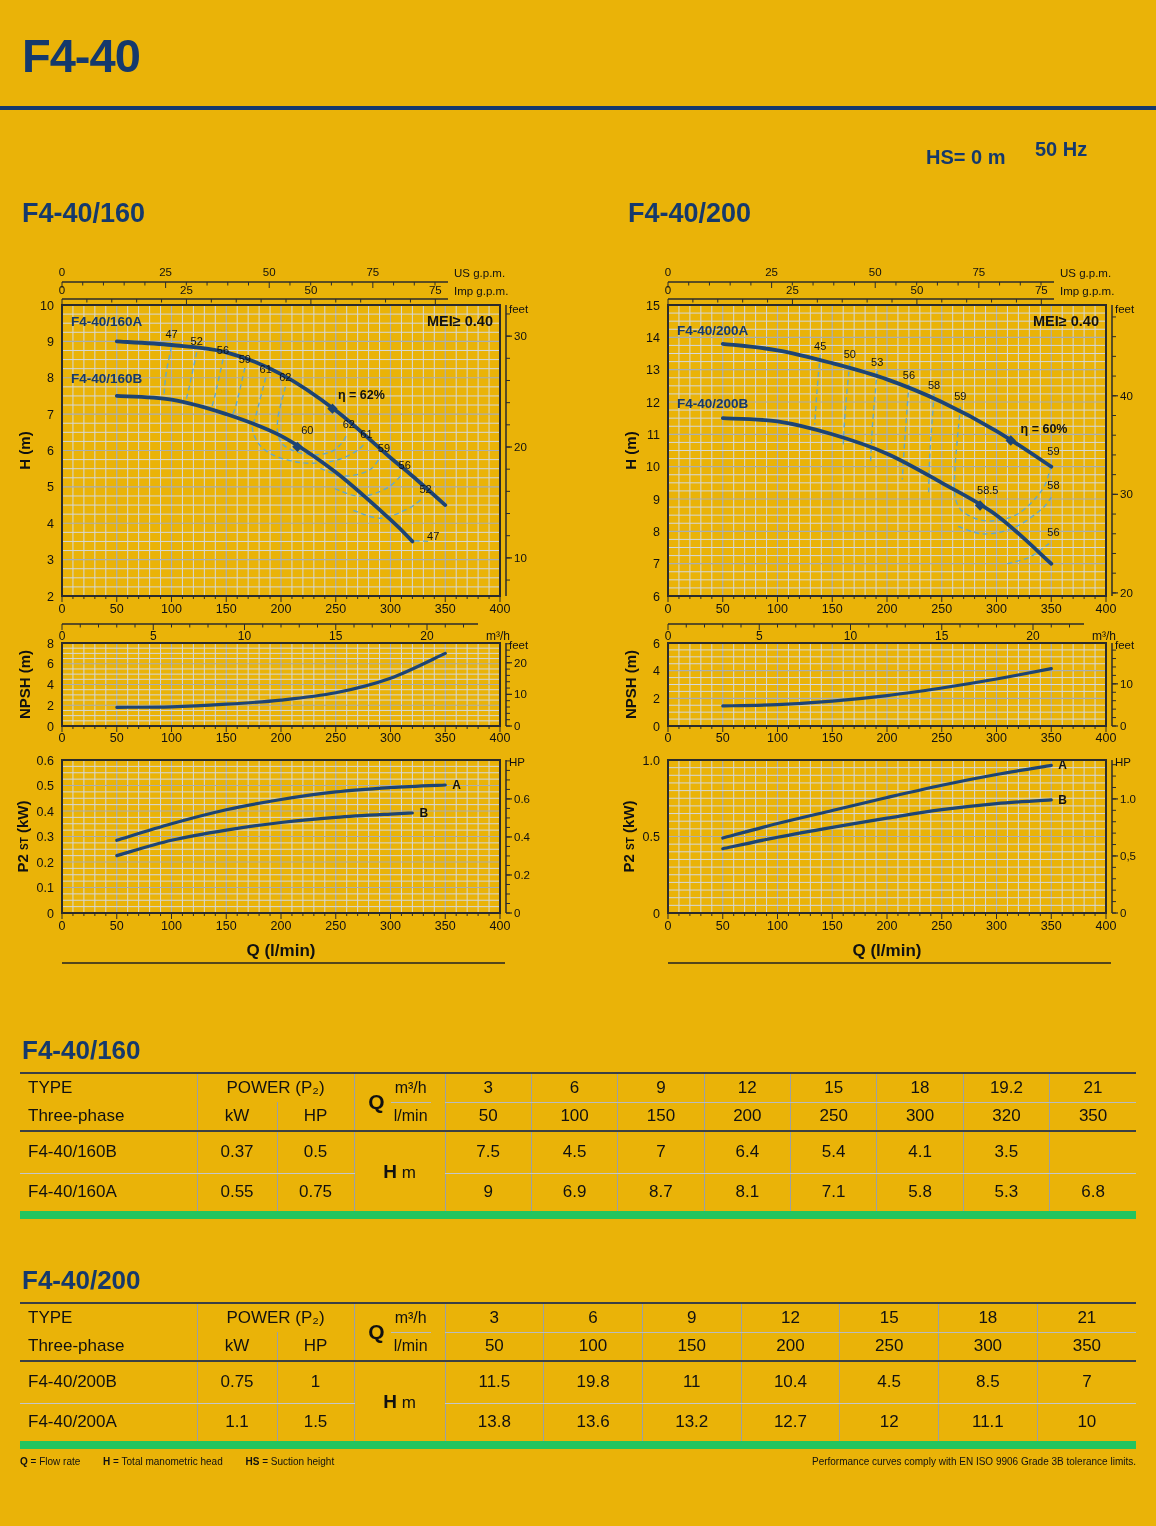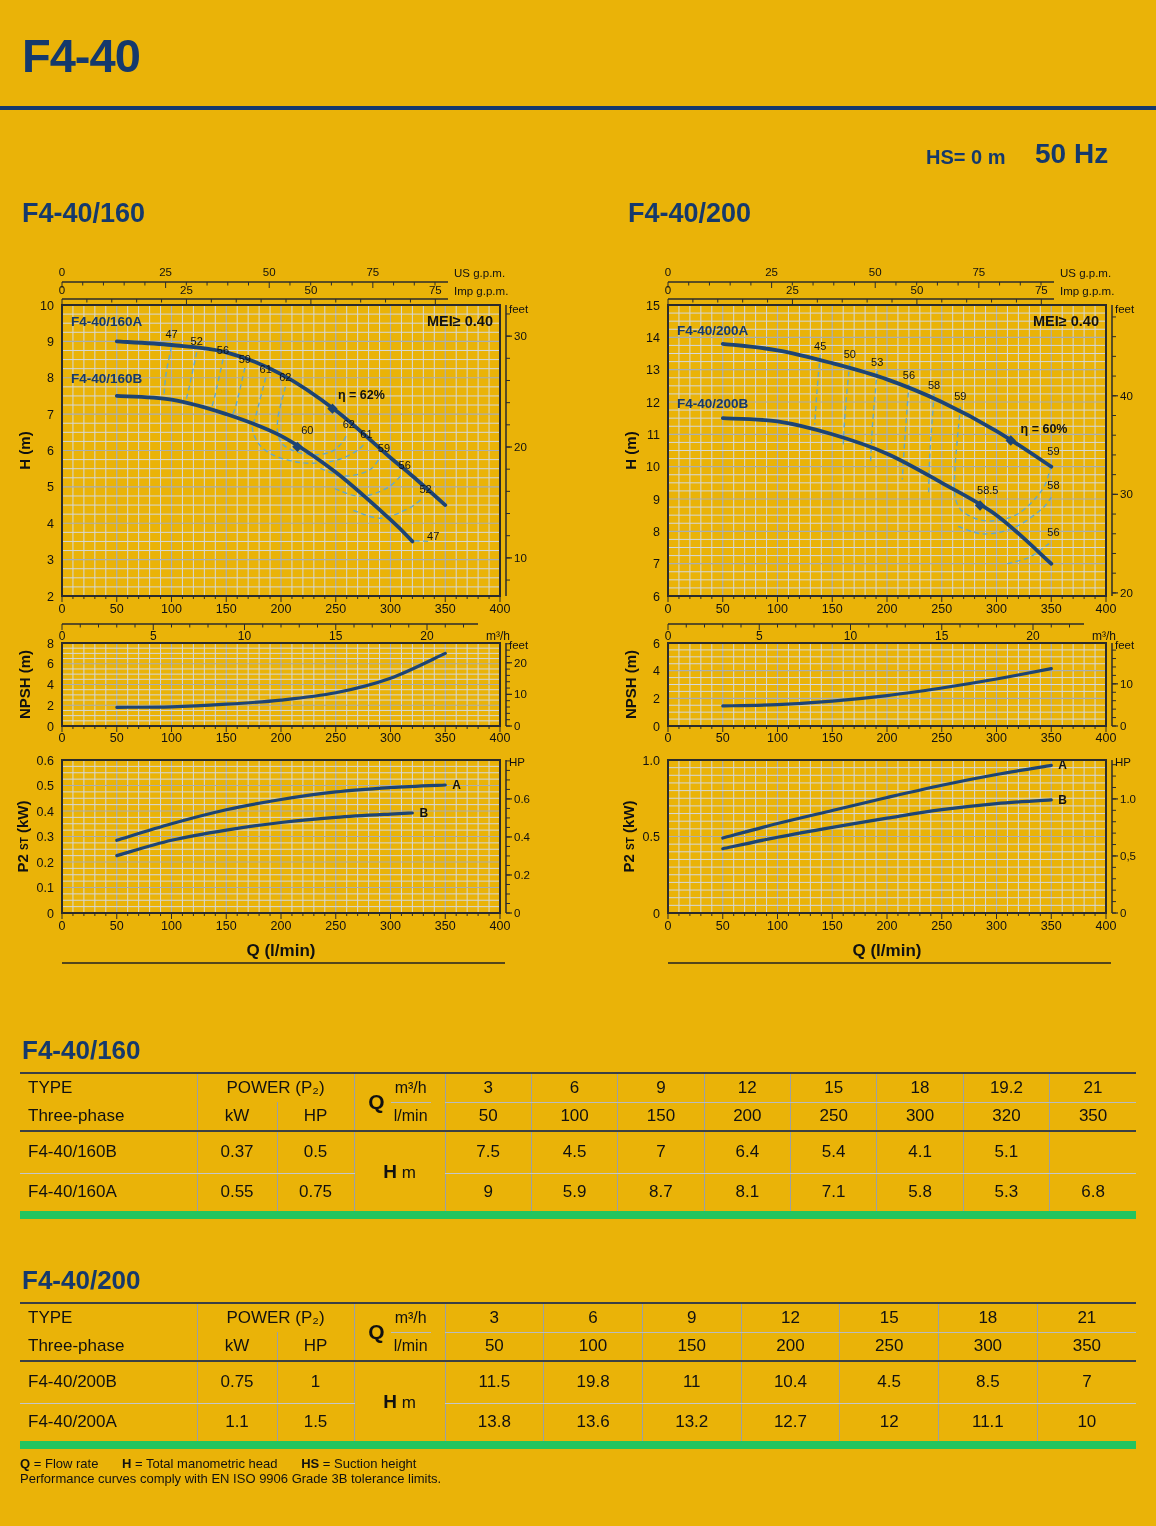--- a/index.html
+++ b/index.html
@@ -5,21 +5,21 @@
   html,body{margin:0;padding:0;background:#fff;}
   body{font-family:"Liberation Sans",sans-serif;color:#111;}
   .page{position:relative;width:1156px;height:1526px;background:#eab308;overflow:hidden;}
   .abs{position:absolute;}
   .page-title{left:22px;top:28px;font-size:47px;font-weight:bold;color:#15396c;letter-spacing:-1px;}
   .title-rule{left:0;top:106px;width:1156px;height:4px;background:#15396c;}
   .subtitle{left:22px;top:144px;font-size:19px;font-weight:bold;color:#15396c;}
   .subtitle .sep{margin:0 10px;}
   .subtitle sup{font-size:12px;}
   .hs-label{left:926px;top:146px;font-size:20px;font-weight:bold;color:#15396c;}
-  .freq-label{left:1035px;top:138px;font-size:28px;font-weight:bold;color:#15396c;}
+  .freq-label{left:1035px;top:138px;font-size:20px;font-weight:bold;color:#15396c;}
   .section-title{top:198px;font-size:27px;font-weight:bold;color:#15396c;}
   .chart-col{top:256px;width:578px;height:722px;}
   .table-block{left:20px;width:1116px;}
   .tbl-heading{font-size:26px;font-weight:bold;color:#15396c;margin:0 0 7px 2px;line-height:29px;}
   table.tbl{border-collapse:collapse;table-layout:fixed;width:1116px;border-top:2.5px solid #3a3f44;border-bottom:8px solid #22c55e;}
   .tbl th,.tbl td{padding:0;text-align:center;font-size:17px;font-weight:normal;vertical-align:middle;color:#111;}
   .tbl thead tr{height:29px;}
   .tbl tbody tr{height:42px;}
   .vline{border-left:1.5px solid #9aa0a5;}
   .sub{border-bottom:1.5px solid #b8bcc0;}
@@ -27,21 +27,21 @@
   .rline{border-bottom:1.5px solid #c3c7cb;}
   .bold{font-weight:bold;}
   .type-col{text-align:left !important;padding-left:8px !important;font-weight:bold;}
   .qcell{display:flex;align-items:center;justify-content:center;gap:6px;}
   .qbig{font-size:21px;font-weight:bold;}
   .qstack{display:inline-flex;flex-direction:column;font-size:16px;line-height:1.55;}
   .qstack .qtop{border-bottom:1.5px solid #b8bcc0;padding:0 4px 1px 4px;}
   .qstack .qbot{padding-top:1px;}
   .hm{font-size:17px;}
   .hm b{font-size:19px;}
-  .footer{left:20px;top:1456px;width:1116px;display:flex;justify-content:space-between;font-size:13px;flex-direction:column;}
+  .footer{left:20px;top:1456px;width:1116px;display:flex;justify-content:space-between;font-size:10px;}
   .footer .fitem{margin-right:20px;}
 </style>
 </head>
 <body>
 
 <div class="page">
   <div class="abs page-title">F4-40</div>
   <div class="abs title-rule"></div>
   <div class="abs hs-label">HS= 0 m</div>
   <div class="abs freq-label">50 Hz</div>
@@ -1186,29 +1186,29 @@
             <td class="type-col rline">F4-40/160B</td>
             <td class="vline rline">0.37</td>
             <td class="vline rline">0.5</td>
             <td class="vline hm" rowspan="2"><b>H</b> m</td>
             <td class="vline rline">7.5</td>
             <td class="vline rline">4.5</td>
             <td class="vline rline">7</td>
             <td class="vline rline">6.4</td>
             <td class="vline rline">5.4</td>
             <td class="vline rline">4.1</td>
-            <td class="vline rline">5.1</td>
+            <td class="vline rline">3.5</td>
             <td class="vline rline"></td>
           </tr>
           <tr>
             <td class="type-col">F4-40/160A</td>
             <td class="vline">0.55</td>
             <td class="vline">0.75</td>
             <td class="vline">9</td>
-            <td class="vline">5.9</td>
+            <td class="vline">6.9</td>
             <td class="vline">8.7</td>
             <td class="vline">8.1</td>
             <td class="vline">7.1</td>
             <td class="vline">5.8</td>
             <td class="vline">5.3</td>
             <td class="vline">6.8</td>
           </tr>
         </tbody>
       </table>
     </div>

